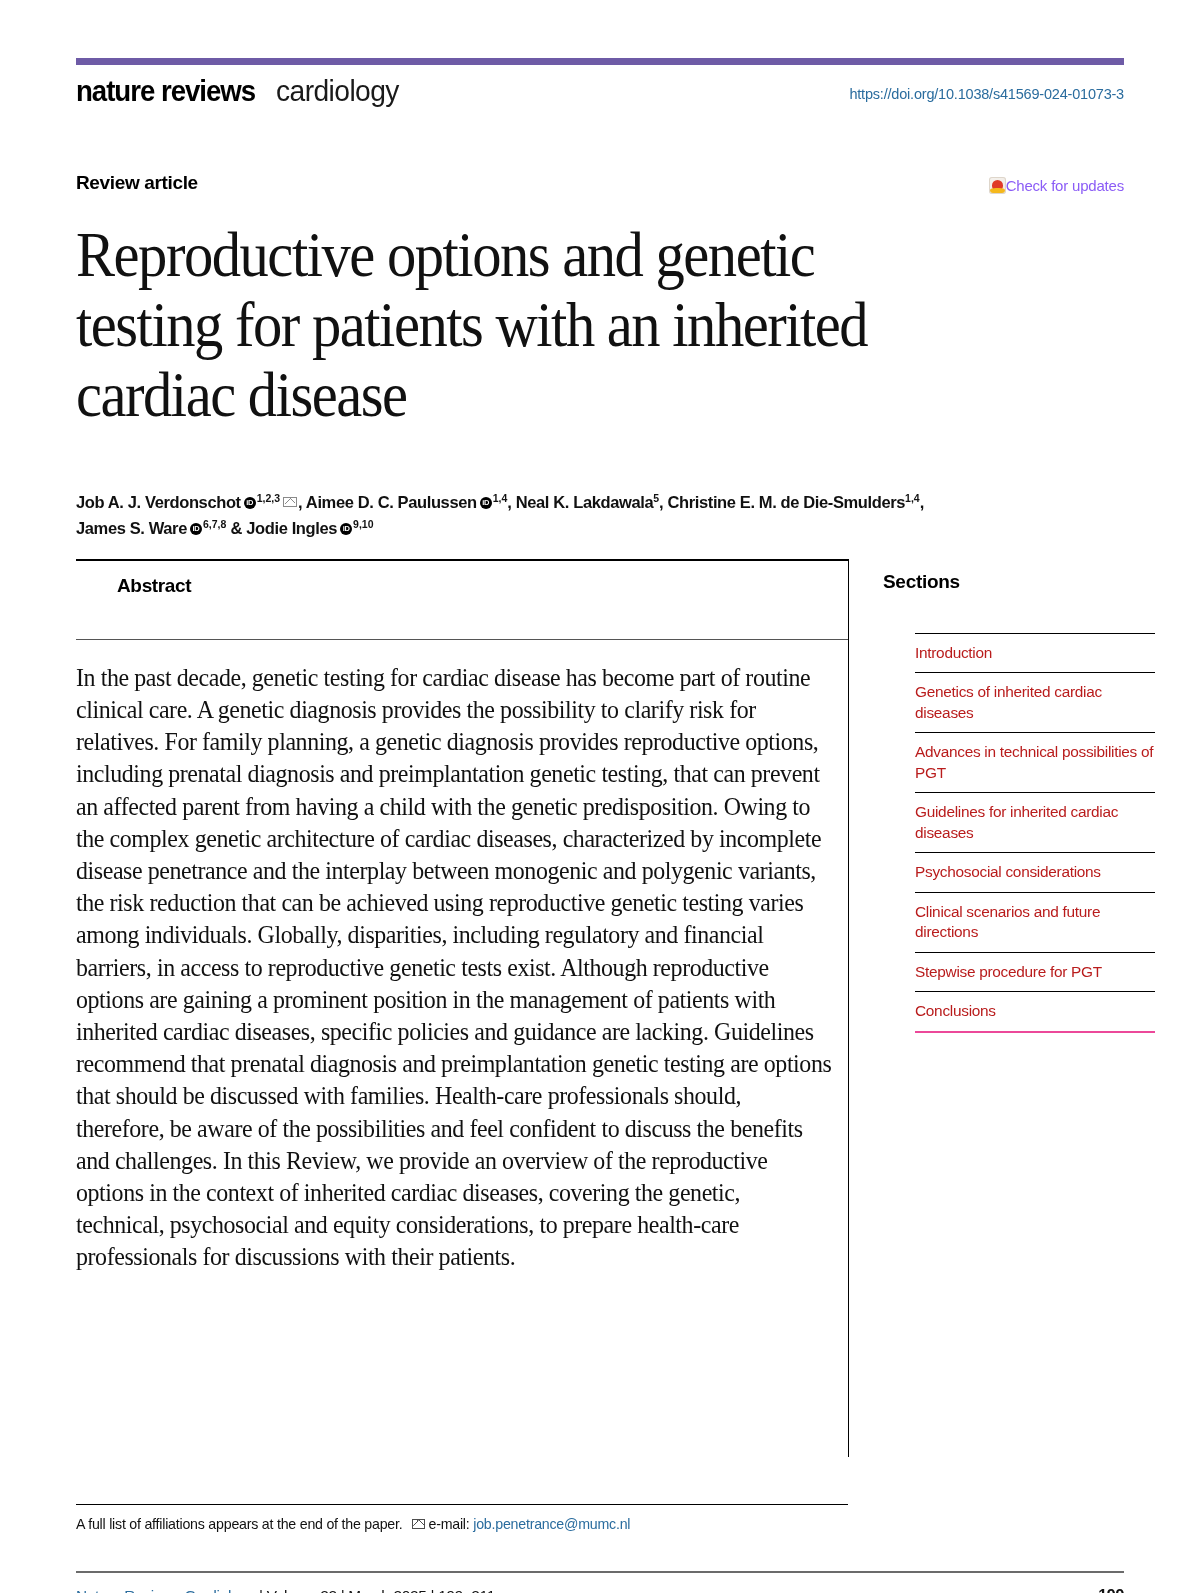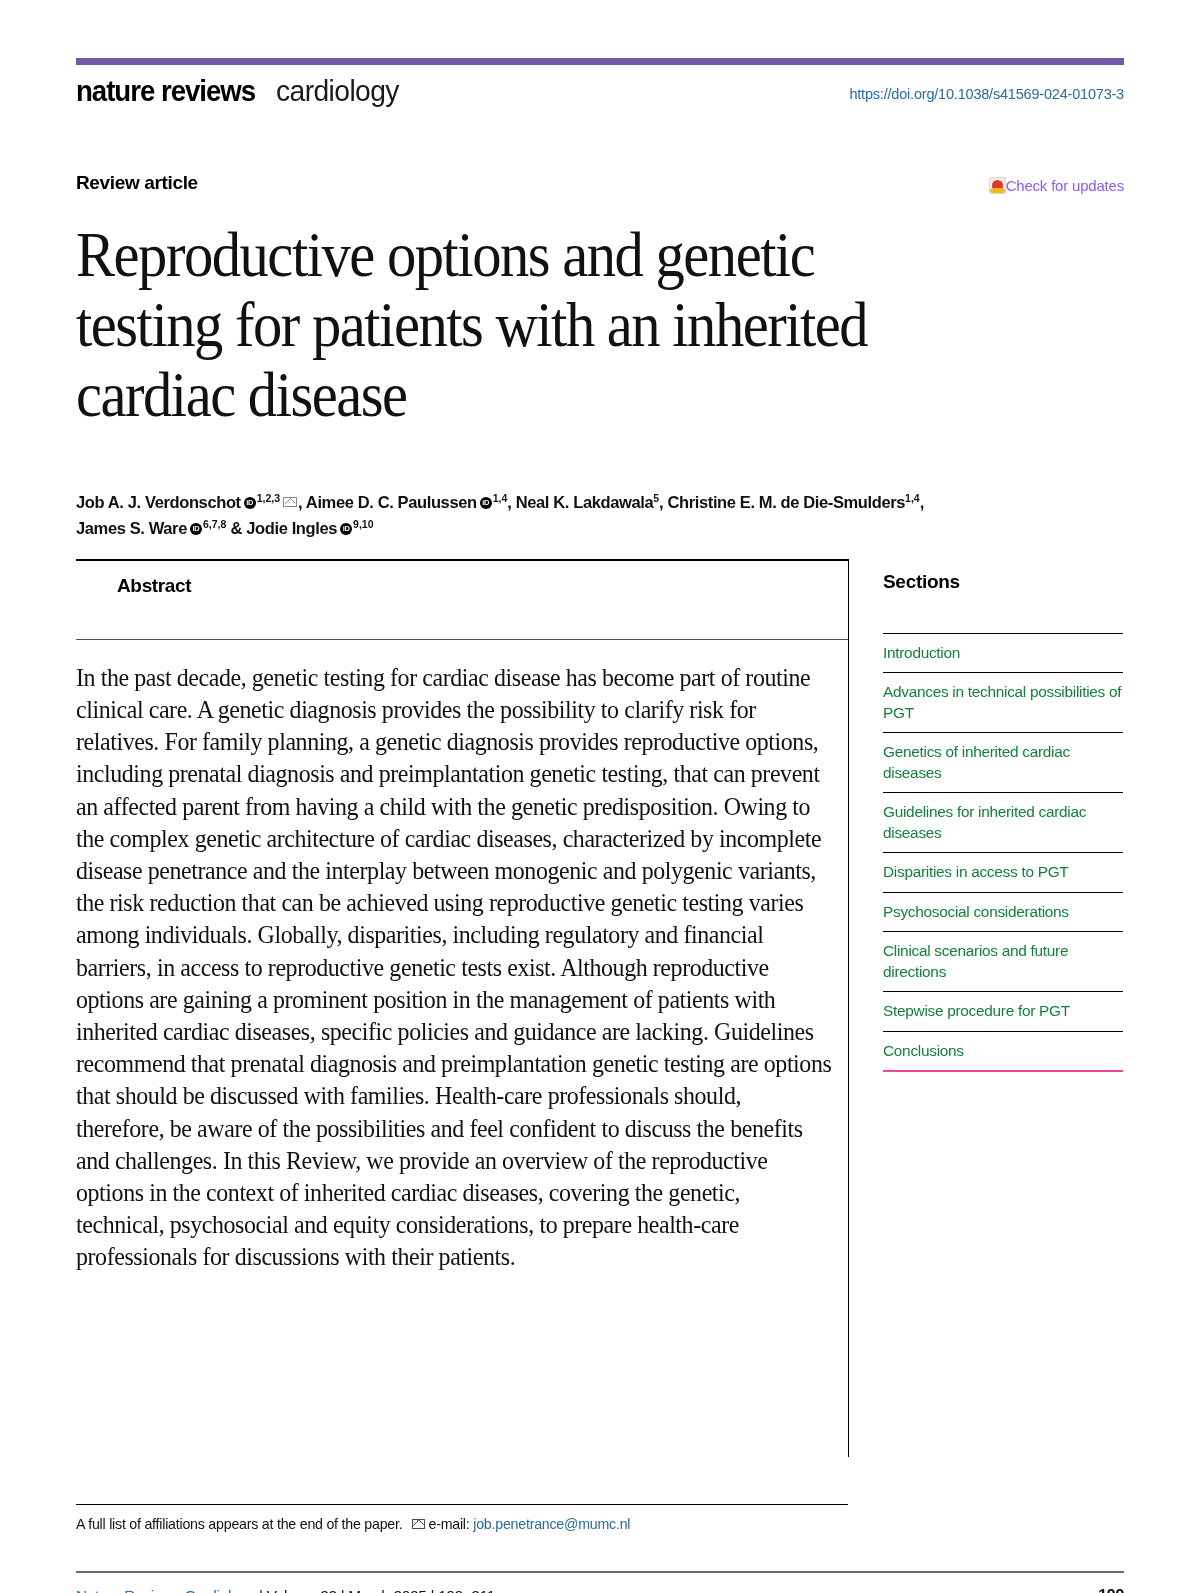--- a/index.html
+++ b/index.html
@@ -261,22 +261,23 @@
   }
   .sections-list {
     margin-top: 40px;
   }
   .section-item {
     font-size: 15.4px;
     line-height: 1.33;
     letter-spacing: -0.28px;
     padding: 9px 0 9px 0;
     border-top: 1px solid #000;
-    color: #15803d;
+    color: #b91c1c;
     width: 240px;
+    margin-left: 32px;
   }
   .section-item:last-child {
     border-bottom: 2px solid #ec4899;
   }
 
   
   .aff-block {
     position: absolute;
     left: 76px;
     top: 1446px;
@@ -385,24 +386,23 @@
       <div class="rule-thin"></div>
       <p class="abstract-body">In the past decade, genetic testing for cardiac disease has become part of routine clinical care. A genetic diagnosis provides the possibility to clarify risk for relatives. For family planning, a genetic diagnosis provides reproductive options, including prenatal diagnosis and preimplantation genetic testing, that can prevent an affected parent from having a child with the genetic predisposition. Owing to the complex genetic architecture of cardiac diseases, characterized by incomplete disease penetrance and the interplay between monogenic and polygenic variants, the risk reduction that can be achieved using reproductive genetic testing varies among individuals. Globally, disparities, including regulatory and financial barriers, in access to reproductive genetic tests exist. Although reproductive options are gaining a prominent position in the management of patients with inherited cardiac diseases, specific policies and guidance are lacking. Guidelines recommend that prenatal diagnosis and preimplantation genetic testing are options that should be discussed with families. Health-care professionals should, therefore, be aware of the possibilities and feel confident to discuss the benefits and challenges. In this Review, we provide an overview of the reproductive options in the context of inherited cardiac diseases, covering the genetic, technical, psychosocial and equity considerations, to prepare health-care professionals for discussions with their patients.</p>
     </div>
 
     <div class="col-divider"></div>
 
     <div class="col-sections">
       <div class="sections-head">Sections</div>
       <nav class="sections-list">
         <div class="section-item">Introduction</div>
+        <div class="section-item">Genetics of inherited cardiac diseases</div>
         <div class="section-item">Advances in technical possibilities of PGT</div>
-        <div class="section-item">Genetics of inherited cardiac diseases</div>
         <div class="section-item">Guidelines for inherited cardiac diseases</div>
-        <div class="section-item">Disparities in access to PGT</div>
         <div class="section-item">Psychosocial considerations</div>
         <div class="section-item">Clinical scenarios and future directions</div>
         <div class="section-item">Stepwise procedure for PGT</div>
         <div class="section-item">Conclusions</div>
       </nav>
     </div>
   </div>
 
   <div class="aff-block">
     <div class="aff-rule"></div>

